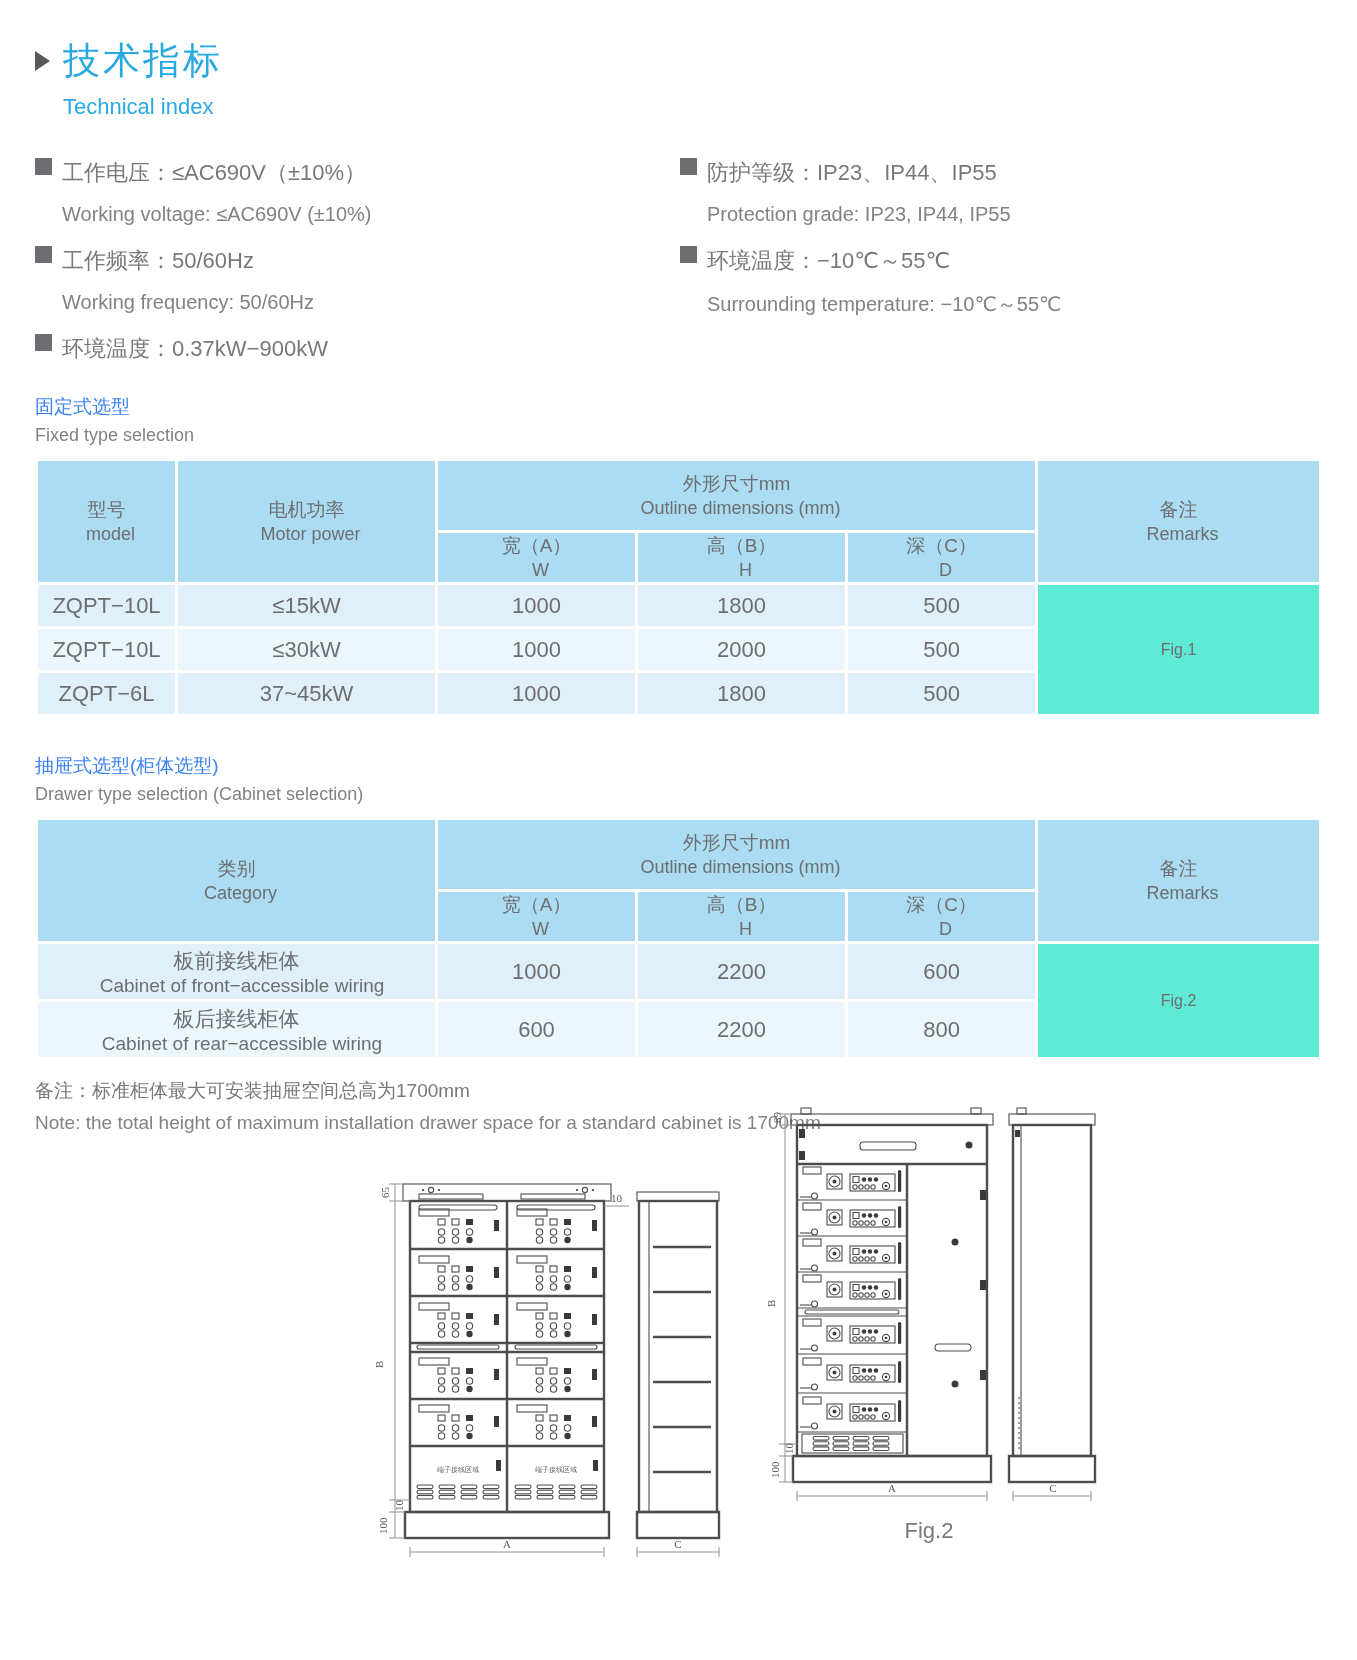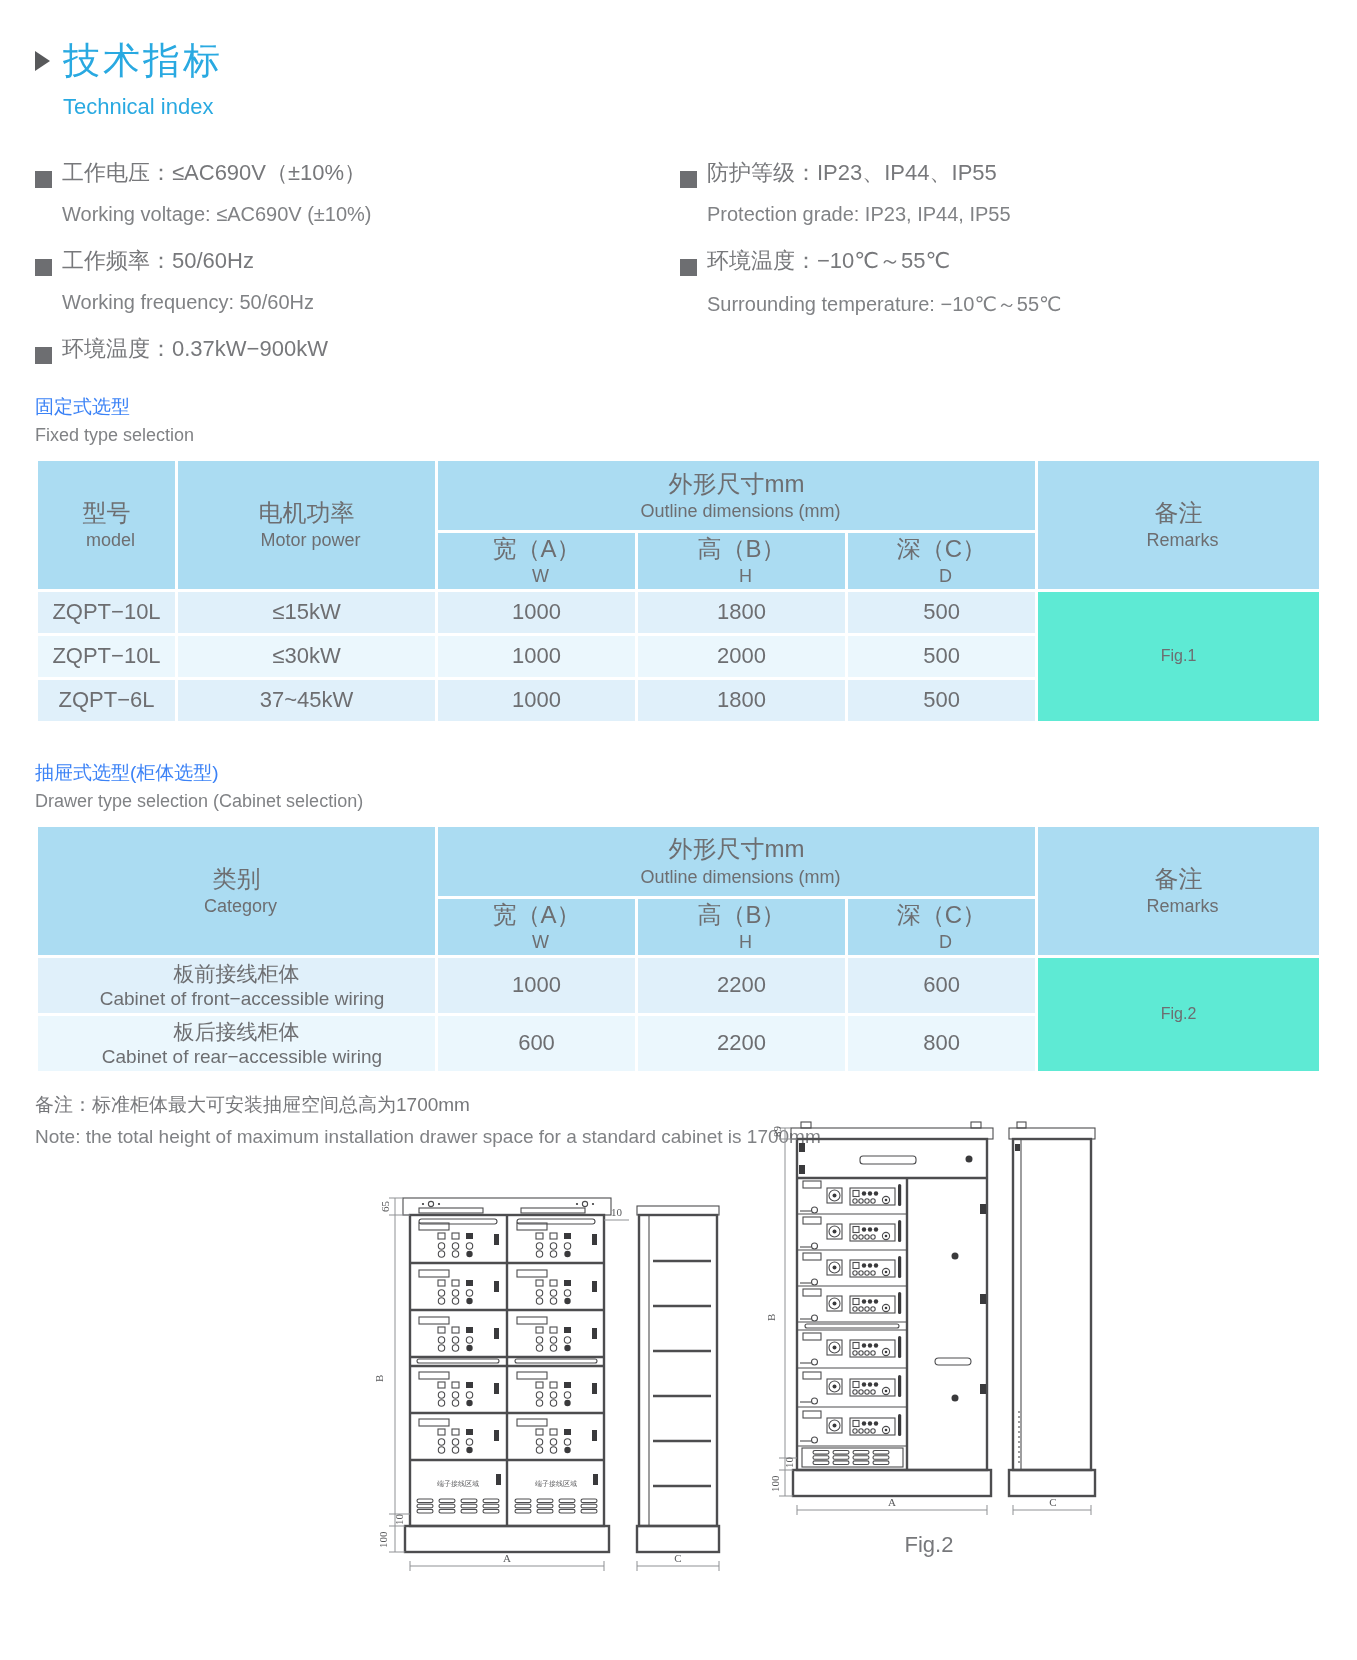--- a/index.html
+++ b/index.html
@@ -14,36 +14,36 @@
   .title-row { display:flex; align-items:center; gap:13px; padding-top:36px; }
   .tri { width:0; height:0; border-left:15px solid #58595b;
          border-top:10px solid transparent; border-bottom:10px solid transparent; }
   .title-zh { font-size:37px; color:#29a9e1; letter-spacing:3px; }
   .title-en { font-size:22px; color:#29a9e1; margin:8px 0 0 28px; }
 
   
   .spec-cols { display:flex; margin-top:18px; }
   .spec-col-l { width:645px; }
   .spec-col-r { flex:1; }
-  .spec-zh { display:flex; align-items:flex-end; gap:10px;
+  .spec-zh { display:flex; align-items:flex-start; gap:10px;
              font-size:22px; color:#77787b; margin-top:20px; }
   .bullet { width:17px; height:17px; background:#6d6e71; flex:none; }
   .spec-en { font-size:20px; color:#808285; margin:15px 0 0 27px; }
   .intro { margin-top:26px; }
 
   
   .sec-zh { font-size:19px; color:#3b82f6; margin-top:30px; }
   .sec-en { font-size:18px; color:#808285; margin-top:5px; }
 
   
   table { border-collapse:collapse; width:1287px; margin-top:12px; table-layout:fixed; }
   th,td { border:3px solid #ffffff; text-align:center; vertical-align:middle;
           color:#6d6e71; font-weight:normal; padding:0; }
   .hd { background:#abdcf2; }
-  .zh1 { font-size:24px; line-height:1.35; }
+  .zh1 { font-size:19px; line-height:1.35; }
   .en1 { font-size:18px; line-height:1.3;padding-left:8px; }
   .val { font-size:22px; }
   .rowA { background:#e0f0fa; }
   .rowB { background:#ebf7fd; }
   .rem  { background:#5eead4; font-size:16px; }
   .t1h1 { height:72px; } .t1h2 { height:50px; }
   .t1r { height:44px; } .t2r { height:58px; }
   .cat-zh { font-size:21px; } .cat-en { font-size:19px;padding-left:11px; }
 
   

